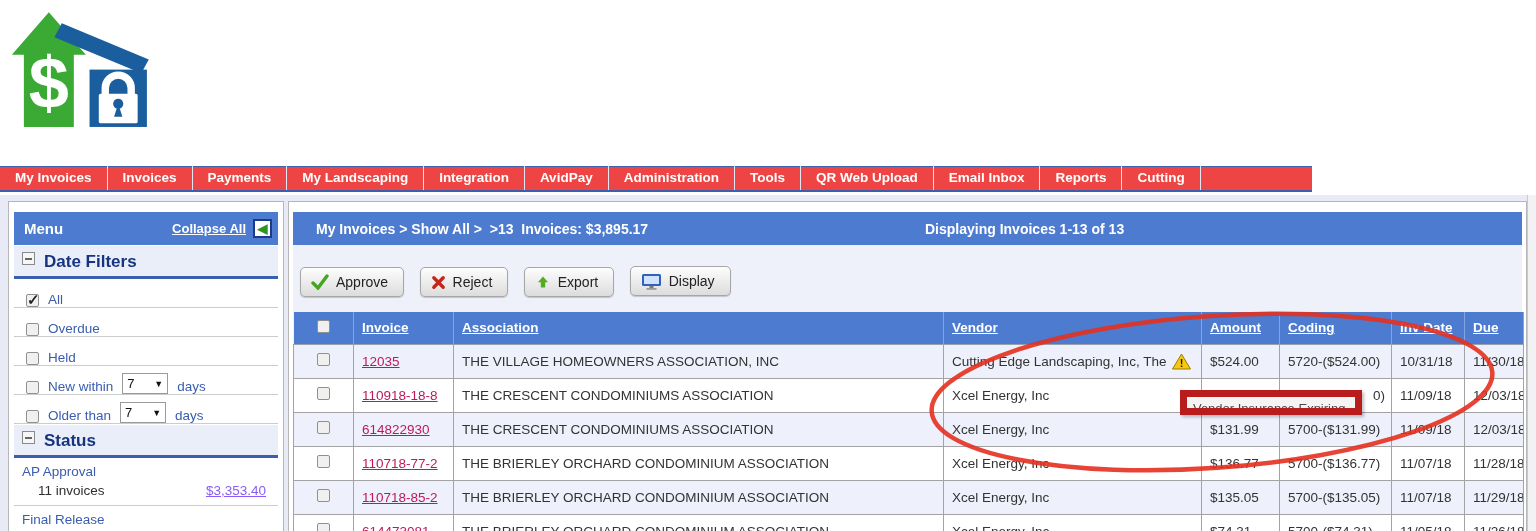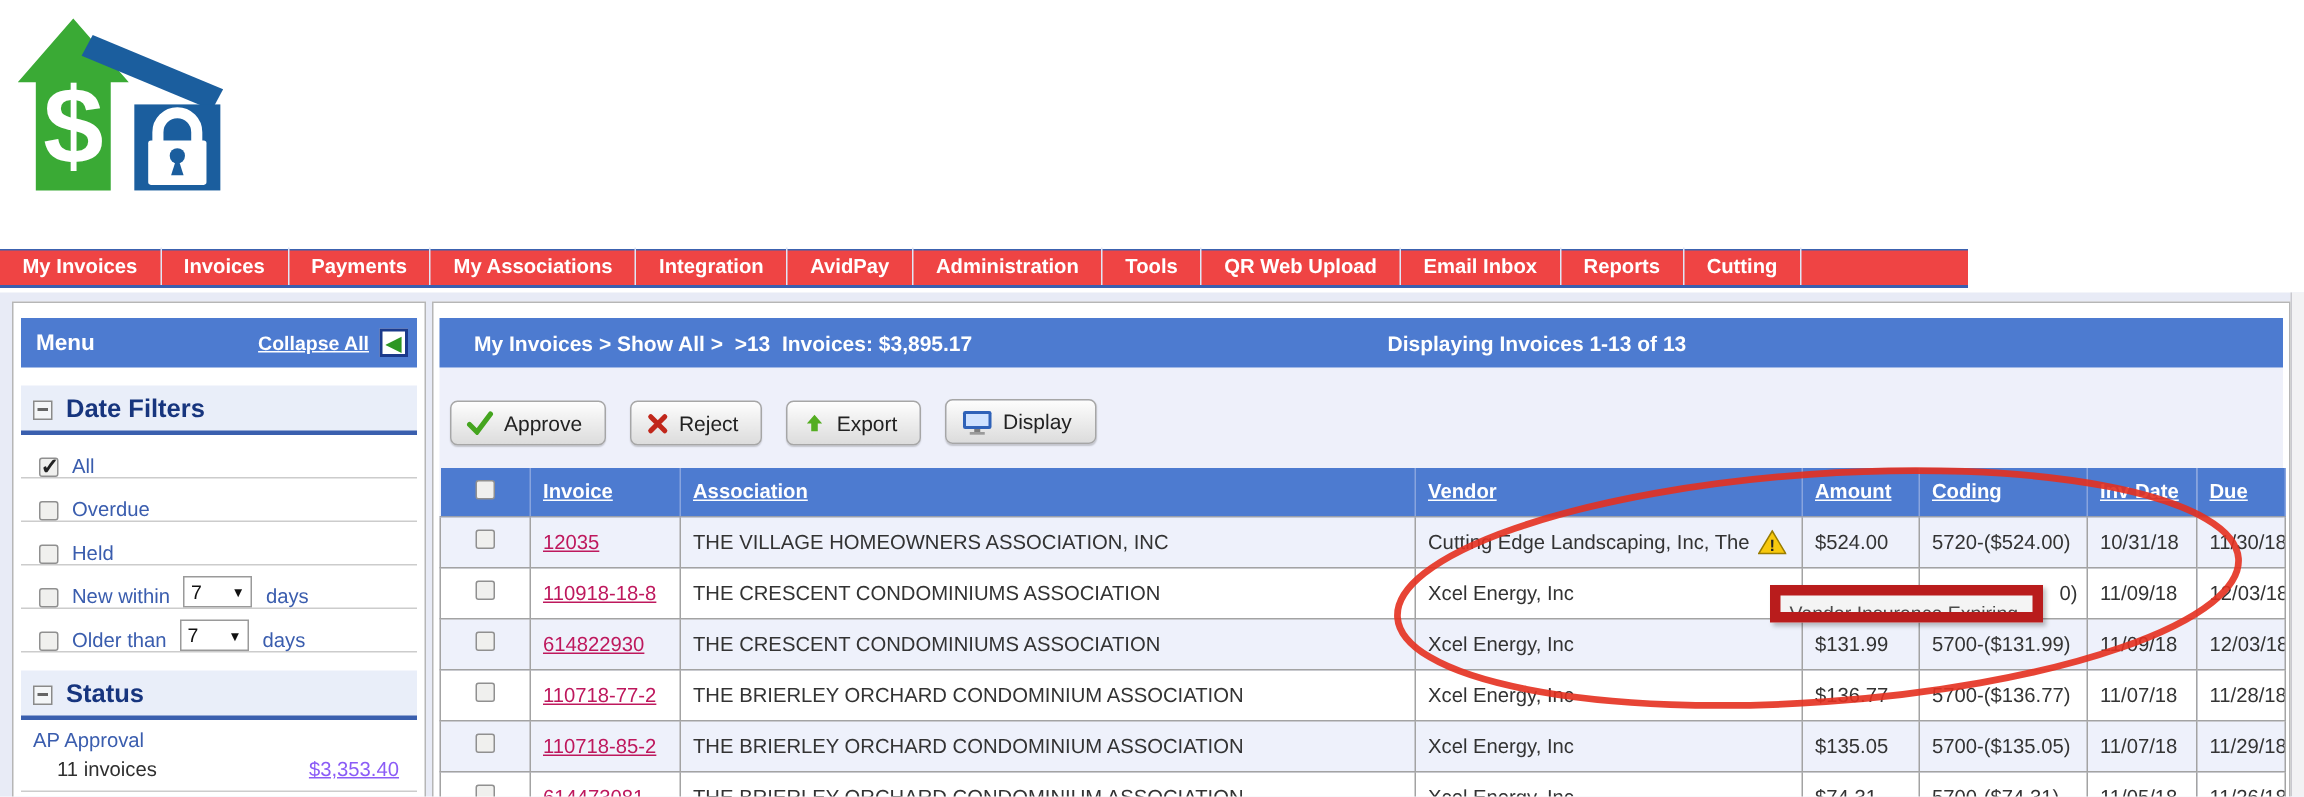--- a/index.html
+++ b/index.html
@@ -33,22 +33,22 @@
   
   .menu-bar { background:#4d7bd0; height:33px; display:flex; align-items:center; padding:0 6px 0 10px; }
   .menu-title { color:#fff; font-weight:bold; font-size:15px; }
   .collapse-link { margin-left:auto; color:#fff; font-weight:bold; font-size:13px; text-decoration:underline; cursor:pointer; }
   .collapse-btn {
     width:19px; height:19px; margin-left:7px; background:#fff; border:2px solid #1b3a8c;
     display:flex; align-items:center; justify-content:center; cursor:pointer;
     color:#2d9623; font-size:13px; line-height:1; font-weight:bold;
   }
   .section-head {
-    display:flex; align-items:center; gap:9px; padding:6px 6px 4px 8px;
-    background:#e9eef9; border-bottom:3px solid #3a5fae; margin-top:12px;
+    display:flex; gap:9px; padding:6px 6px 4px 8px;
+    background:#e9eef9; border-bottom:3px solid #3a5fae; margin-top:1px;
   }
   .minus-box {
     width:13px; height:13px; background:#f4f6f8; border:1px solid #8a8a8a;
     display:flex; align-items:center; justify-content:center; cursor:pointer;
   }
   .minus-box i { display:block; width:7px; height:2px; background:#666; }
   .section-title { font-size:17px; font-weight:bold; color:#17357e; }
   .filter-row {
     display:flex; align-items:flex-end; gap:9px; min-height:29px;
     border-bottom:1px solid #cccccc; padding-left:12px;
@@ -121,21 +121,21 @@
     <rect x="96" y="92" width="42" height="32" fill="#ffffff" rx="2"></rect>
     <circle cx="117" cy="103" r="5.5" fill="#1b5e9e"></circle>
     <polygon points="117,103 112.5,117 121.5,117" fill="#1b5e9e"></polygon>
   </svg>
 </div>
 
 <div class="topnav">
   <div class="tab">My Invoices</div>
   <div class="tab">Invoices</div>
   <div class="tab">Payments</div>
-  <div class="tab">My Associations</div>
+  <div class="tab">My Landscaping</div>
   <div class="tab">Integration</div>
   <div class="tab">AvidPay</div>
   <div class="tab">Administration</div>
   <div class="tab">Tools</div>
   <div class="tab">QR Web Upload</div>
   <div class="tab">Email Inbox</div>
   <div class="tab">Reports</div>
   <div class="tab">Cutting</div>
 </div>
 

